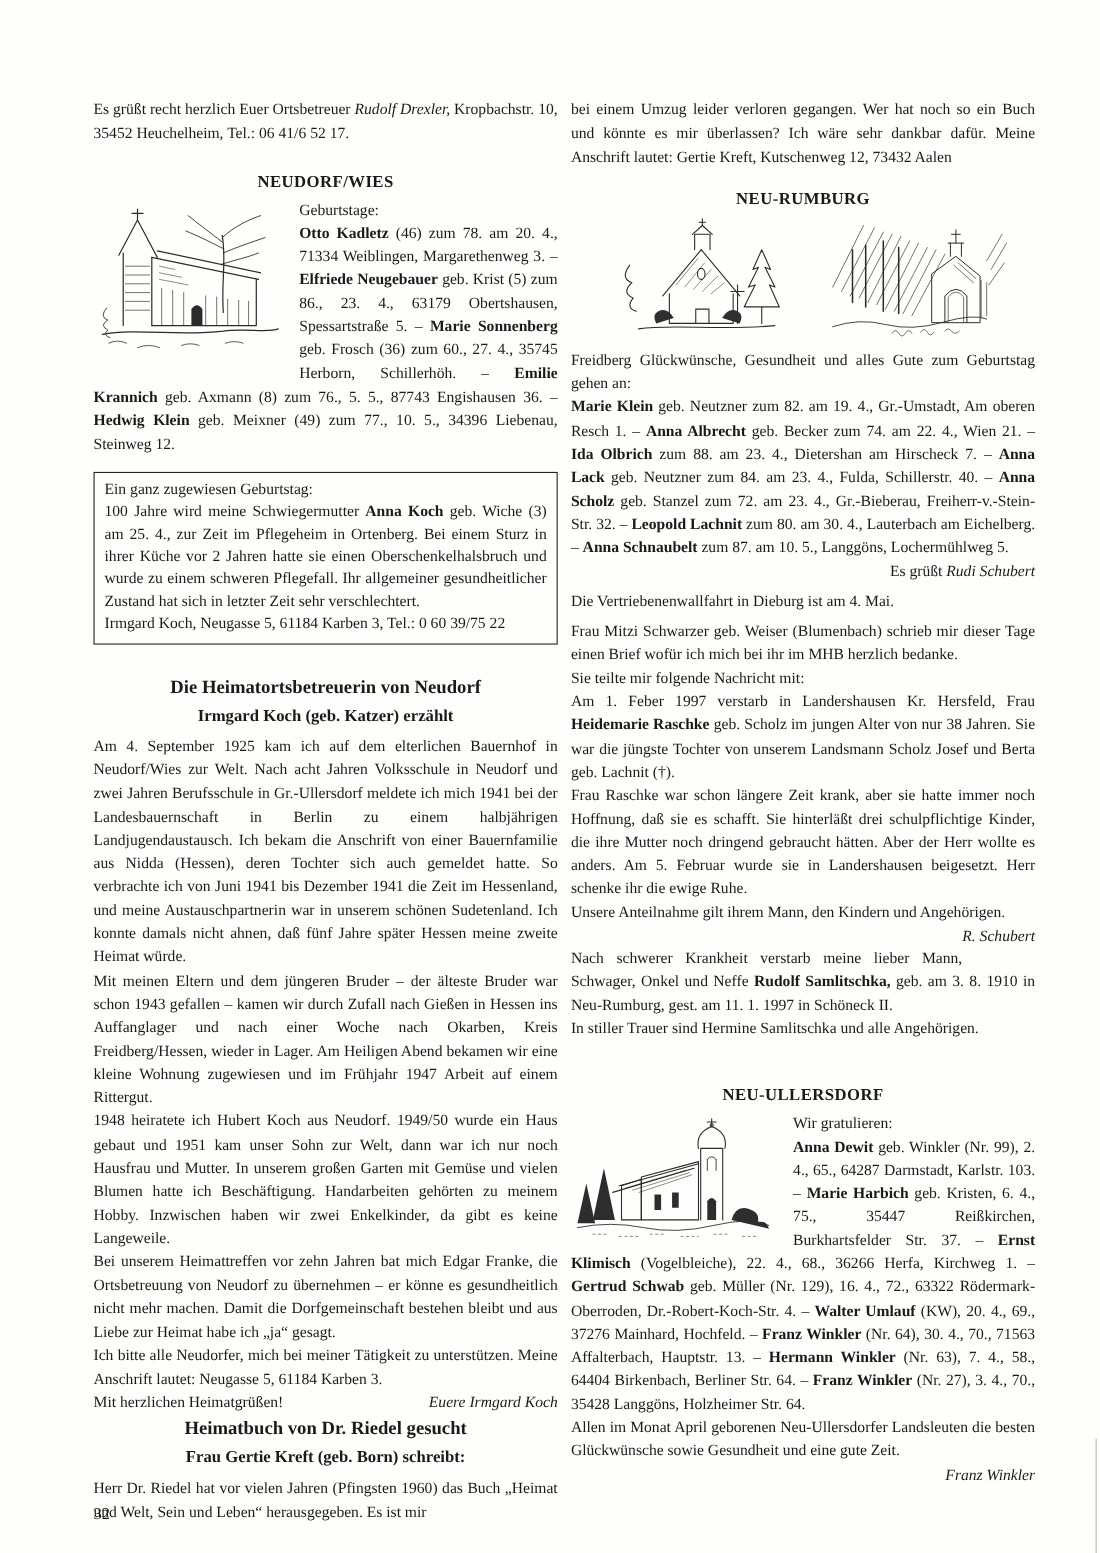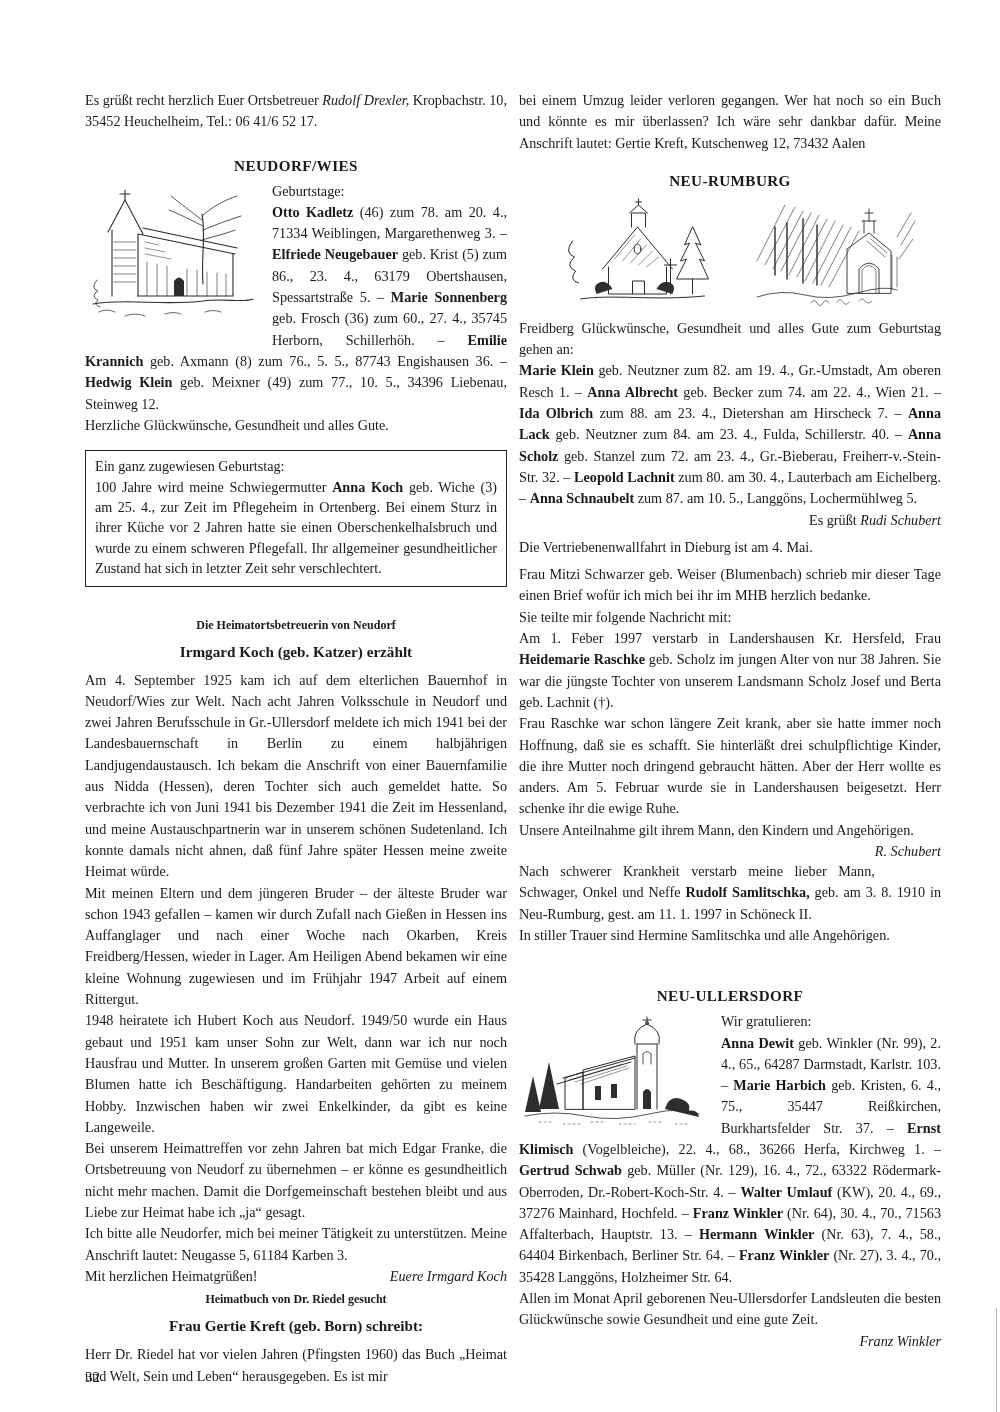--- a/index.html
+++ b/index.html
@@ -7,21 +7,21 @@
     position:relative;width:1000px;height:1412px;background:#fefefd;
     overflow:hidden;color:#1a1a1a;
     font-family:"Liberation Serif","DejaVu Serif",serif;
   }
   .columns{position:absolute;left:85px;top:90px;width:856px;display:flex;gap:12px;}
   .col{width:422px;font-size:14.2px;line-height:21.3px;text-align:justify;}
   p{margin:0;}
   strong{font-weight:bold;}
   em{font-style:italic;}
   .section-title{font-weight:bold;text-align:center;font-size:15.2px;letter-spacing:.4px;margin:0 0 4px 0;line-height:22px;}
-  .article-title{font-weight:bold;text-align:center;font-size:12px;line-height:25px;margin:0 0 3px 0;}
+  .article-title{font-weight:bold;text-align:center;font-size:17px;line-height:25px;margin:0 0 3px 0;}
   .byline{font-weight:bold;text-align:center;font-size:15.2px;line-height:22px;margin:0 0 7px 0;}
   .intro-para{margin-bottom:22px;}
   .wrap-block{overflow:hidden;}
   .illu-left{float:left;margin:3px 12px 2px 0;}
   .illu-row{display:flex;justify-content:center;align-items:flex-end;gap:16px;margin:5px 0 9px 0;}
   .notice-box{border:1.6px solid #222;padding:5px 9px 7px 9px;line-height:20.4px;margin:14px 0 0 0;}
   .a1-title{margin-top:26px;}
   .a2-title{}
   .flush-right{float:right;}
   .sig-right{text-align:right;}
@@ -62,26 +62,26 @@
               <path d="M117 36 C104 26 96 20 86 12 M117 32 C128 22 140 16 152 12 M118 46 C132 40 144 36 156 32 M118 42 C102 34 94 30 84 26 M117 56 C130 52 140 50 150 46" stroke-width="0.8"></path>
               <path d="M8 120 C40 114 78 122 118 117 C138 114 158 119 168 115"></path>
               <path d="M14 128 q8 -4 16 0 M40 132 q10 -4 20 0 M80 130 q8 -3 16 0 M120 128 q8 -3 16 0" stroke-width="0.7"></path>
               <path d="M12 96 q-7 8 1 11 q-8 5 0 9 q-5 5 2 7" stroke-width="0.8"></path>
             </g>
             <path d="M89 112 V97 Q94 90 99 97 V112 Z" fill="#2b2b2b"></path>
           </svg>
         </span>
         <p>Geburtstage:</p>
         <p><strong>Otto Kadletz</strong> (46) zum 78. am 20. 4., 71334 Weiblingen, Margarethenweg 3. – <strong>Elfriede Neugebauer</strong> geb. Krist (5) zum 86., 23. 4., 63179 Obertshausen, Spessartstraße 5. – <strong>Marie Sonnenberg</strong> geb. Frosch (36) zum 60., 27. 4., 35745 Herborn, Schillerhöh. – <strong>Emilie Krannich</strong> geb. Axmann (8) zum 76., 5. 5., 87743 Engishausen 36. – <strong>Hedwig Klein</strong> geb. Meixner (49) zum 77., 10. 5., 34396 Liebenau, Steinweg 12.</p>
-        <p>Herzliche Glückwünsche, Gesundheit und alles Gute.</p>
       </div>
 
       <div class="notice-box">
         <p>Ein ganz zugewiesen Geburtstag:</p>
         <p>100 Jahre wird meine Schwiegermutter <strong>Anna Koch</strong> geb. Wiche (3) am 25. 4., zur Zeit im Pflegeheim in Ortenberg. Bei einem Sturz in ihrer Küche vor 2 Jahren hatte sie einen Oberschenkelhalsbruch und wurde zu einem schweren Pflegefall. Ihr allgemeiner gesundheitlicher Zustand hat sich in letzter Zeit sehr verschlechtert.</p>
+        <p>Irmgard Koch, Neugasse 5, 61184 Karben 3, Tel.: 0 60 39/75 22</p>
       </div>
 
       <h2 class="article-title a1-title">Die Heimatortsbetreuerin von Neudorf</h2>
       <h3 class="byline">Irmgard Koch (geb. Katzer) erzählt</h3>
 
       <p>Am 4. September 1925 kam ich auf dem elterlichen Bauernhof in Neudorf/Wies zur Welt. Nach acht Jahren Volksschule in Neudorf und zwei Jahren Berufsschule in Gr.-Ullersdorf meldete ich mich 1941 bei der Landesbauernschaft in Berlin zu einem halbjährigen Landjugendaustausch. Ich bekam die Anschrift von einer Bauernfamilie aus Nidda (Hessen), deren Tochter sich auch gemeldet hatte. So verbrachte ich von Juni 1941 bis Dezember 1941 die Zeit im Hessenland, und meine Austauschpartnerin war in unserem schönen Sudetenland. Ich konnte damals nicht ahnen, daß fünf Jahre später Hessen meine zweite Heimat würde.</p>
       <p>Mit meinen Eltern und dem jüngeren Bruder – der älteste Bruder war schon 1943 gefallen – kamen wir durch Zufall nach Gießen in Hessen ins Auffanglager und nach einer Woche nach Okarben, Kreis Freidberg/Hessen, wieder in Lager. Am Heiligen Abend bekamen wir eine kleine Wohnung zugewiesen und im Frühjahr 1947 Arbeit auf einem Rittergut.</p>
       <p>1948 heiratete ich Hubert Koch aus Neudorf. 1949/50 wurde ein Haus gebaut und 1951 kam unser Sohn zur Welt, dann war ich nur noch Hausfrau und Mutter. In unserem großen Garten mit Gemüse und vielen Blumen hatte ich Beschäftigung. Handarbeiten gehörten zu meinem Hobby. Inzwischen haben wir zwei Enkelkinder, da gibt es keine Langeweile.</p>
       <p>Bei unserem Heimattreffen vor zehn Jahren bat mich Edgar Franke, die Ortsbetreuung von Neudorf zu übernehmen – er könne es gesundheitlich nicht mehr machen. Damit die Dorfgemeinschaft bestehen bleibt und aus Liebe zur Heimat habe ich „ja“ gesagt.</p>
       <p>Ich bitte alle Neudorfer, mich bei meiner Tätigkeit zu unterstützen. Meine Anschrift lautet: Neugasse 5, 61184 Karben 3.</p>

